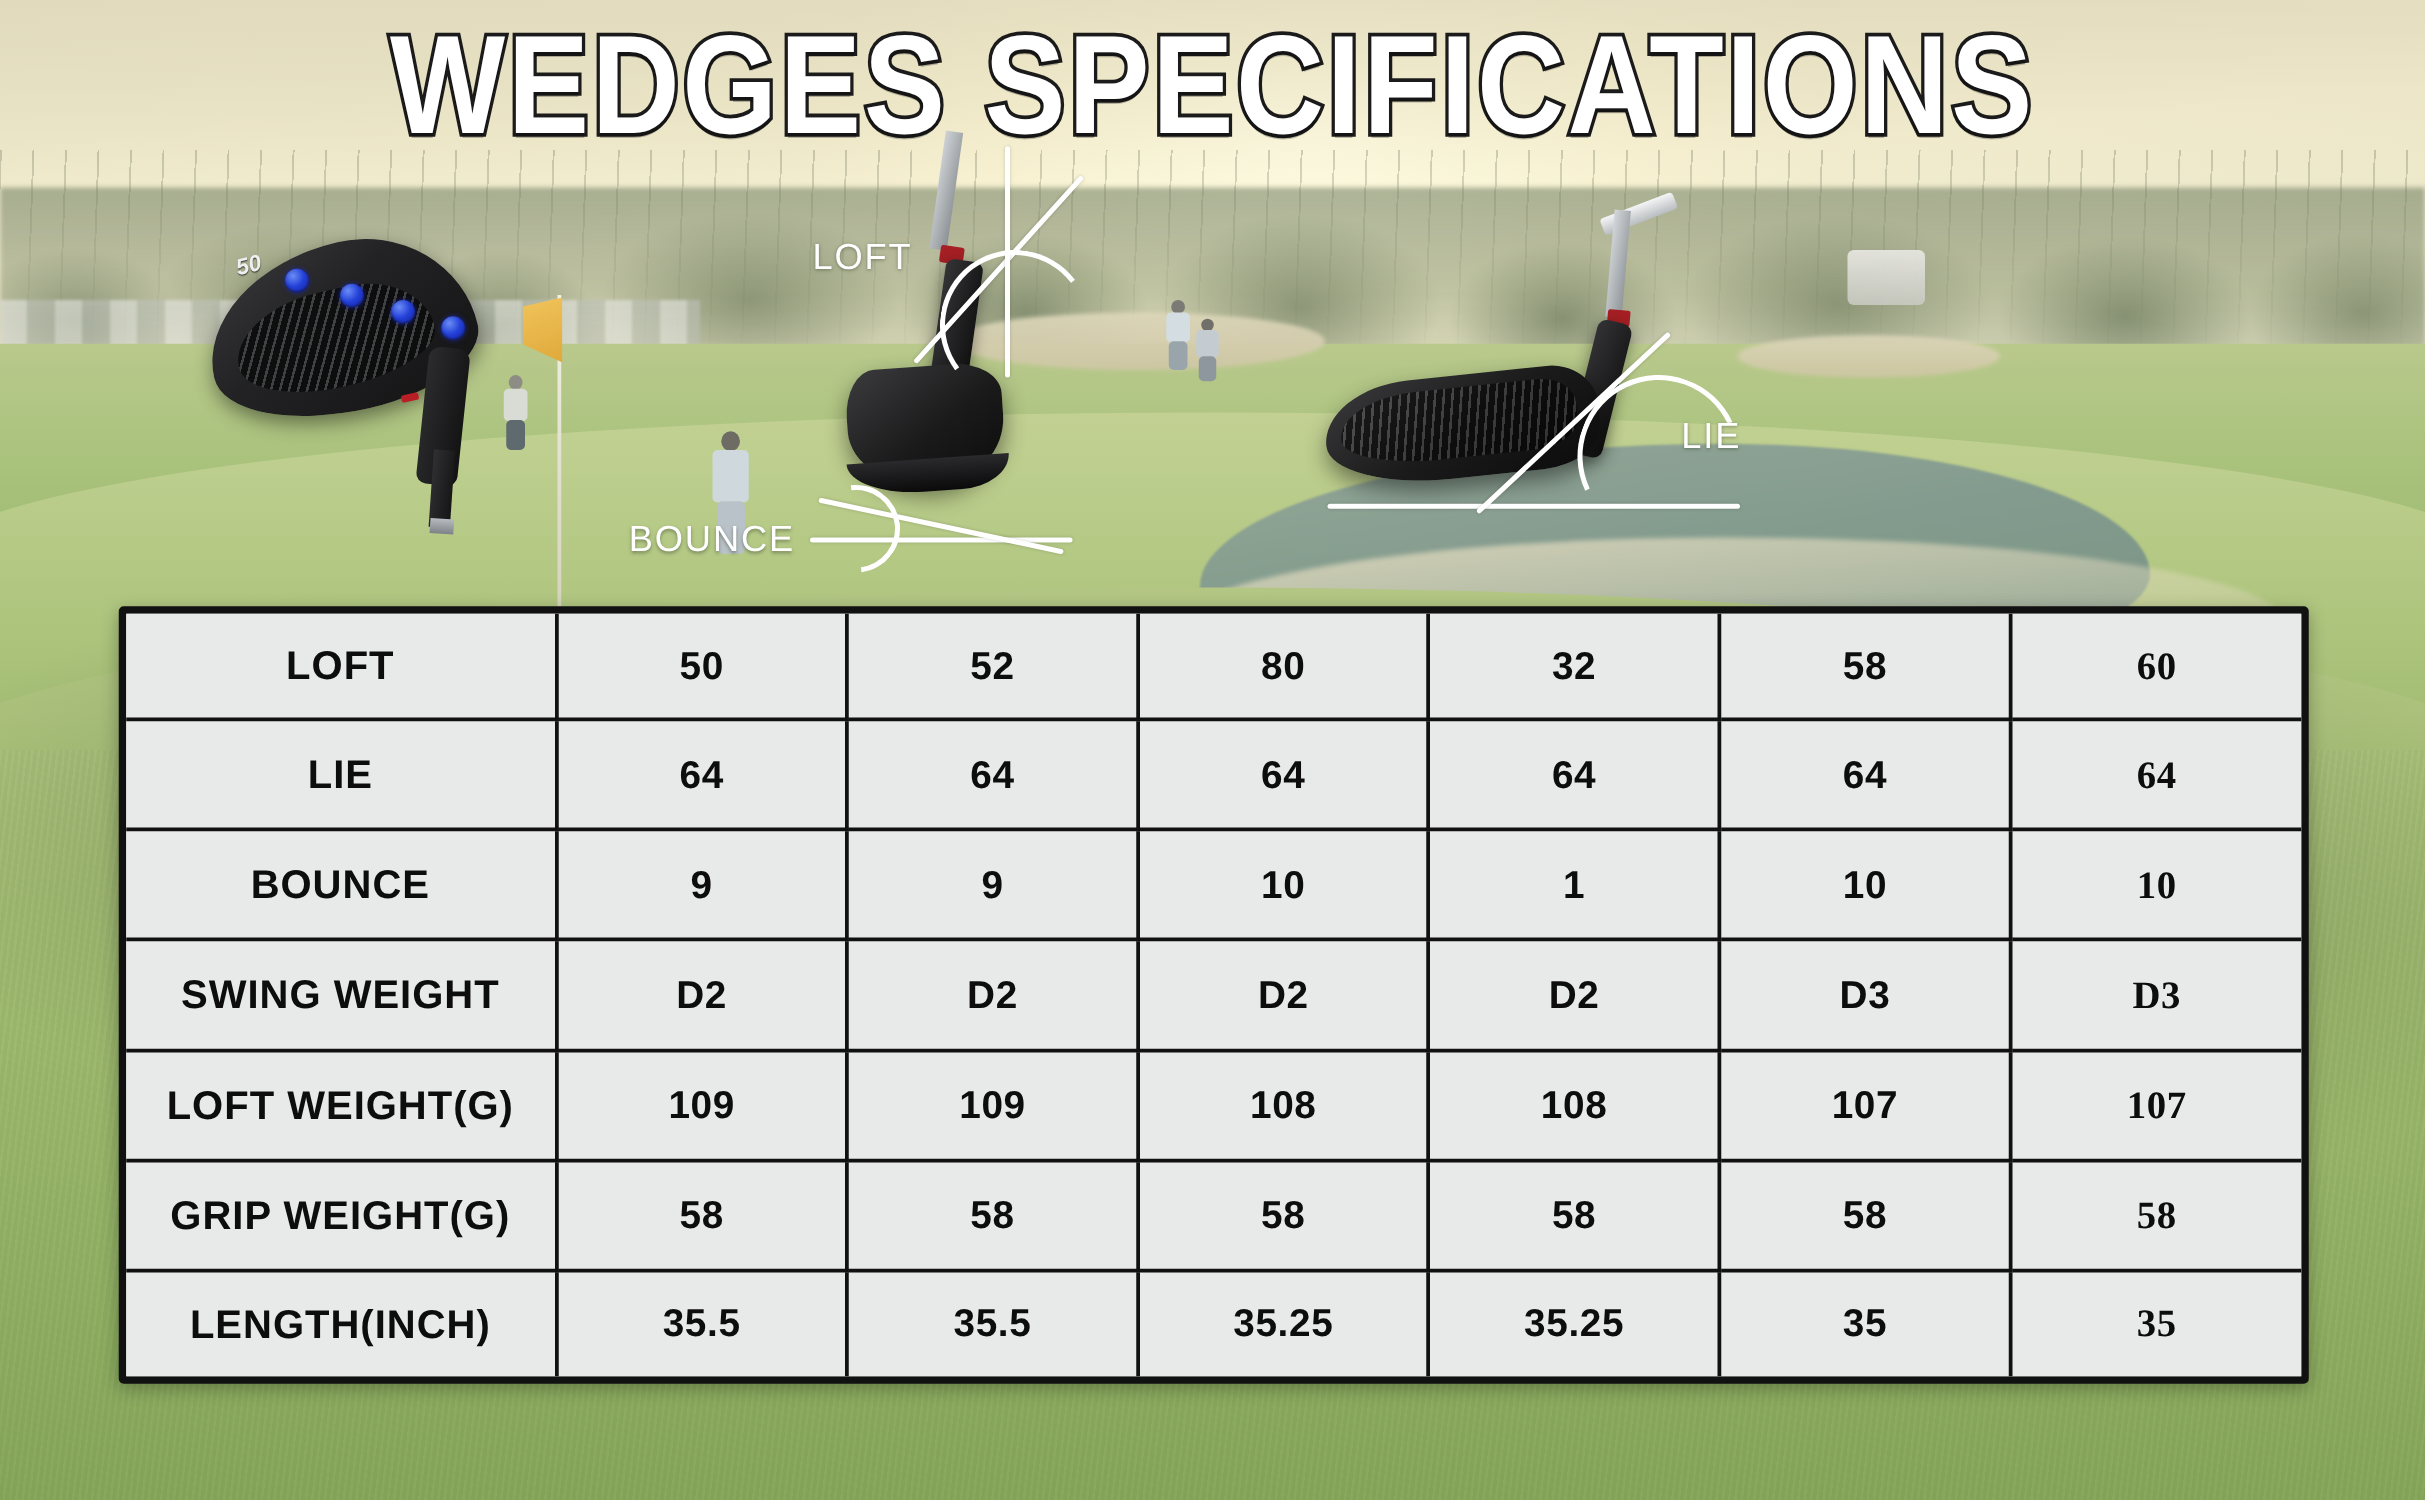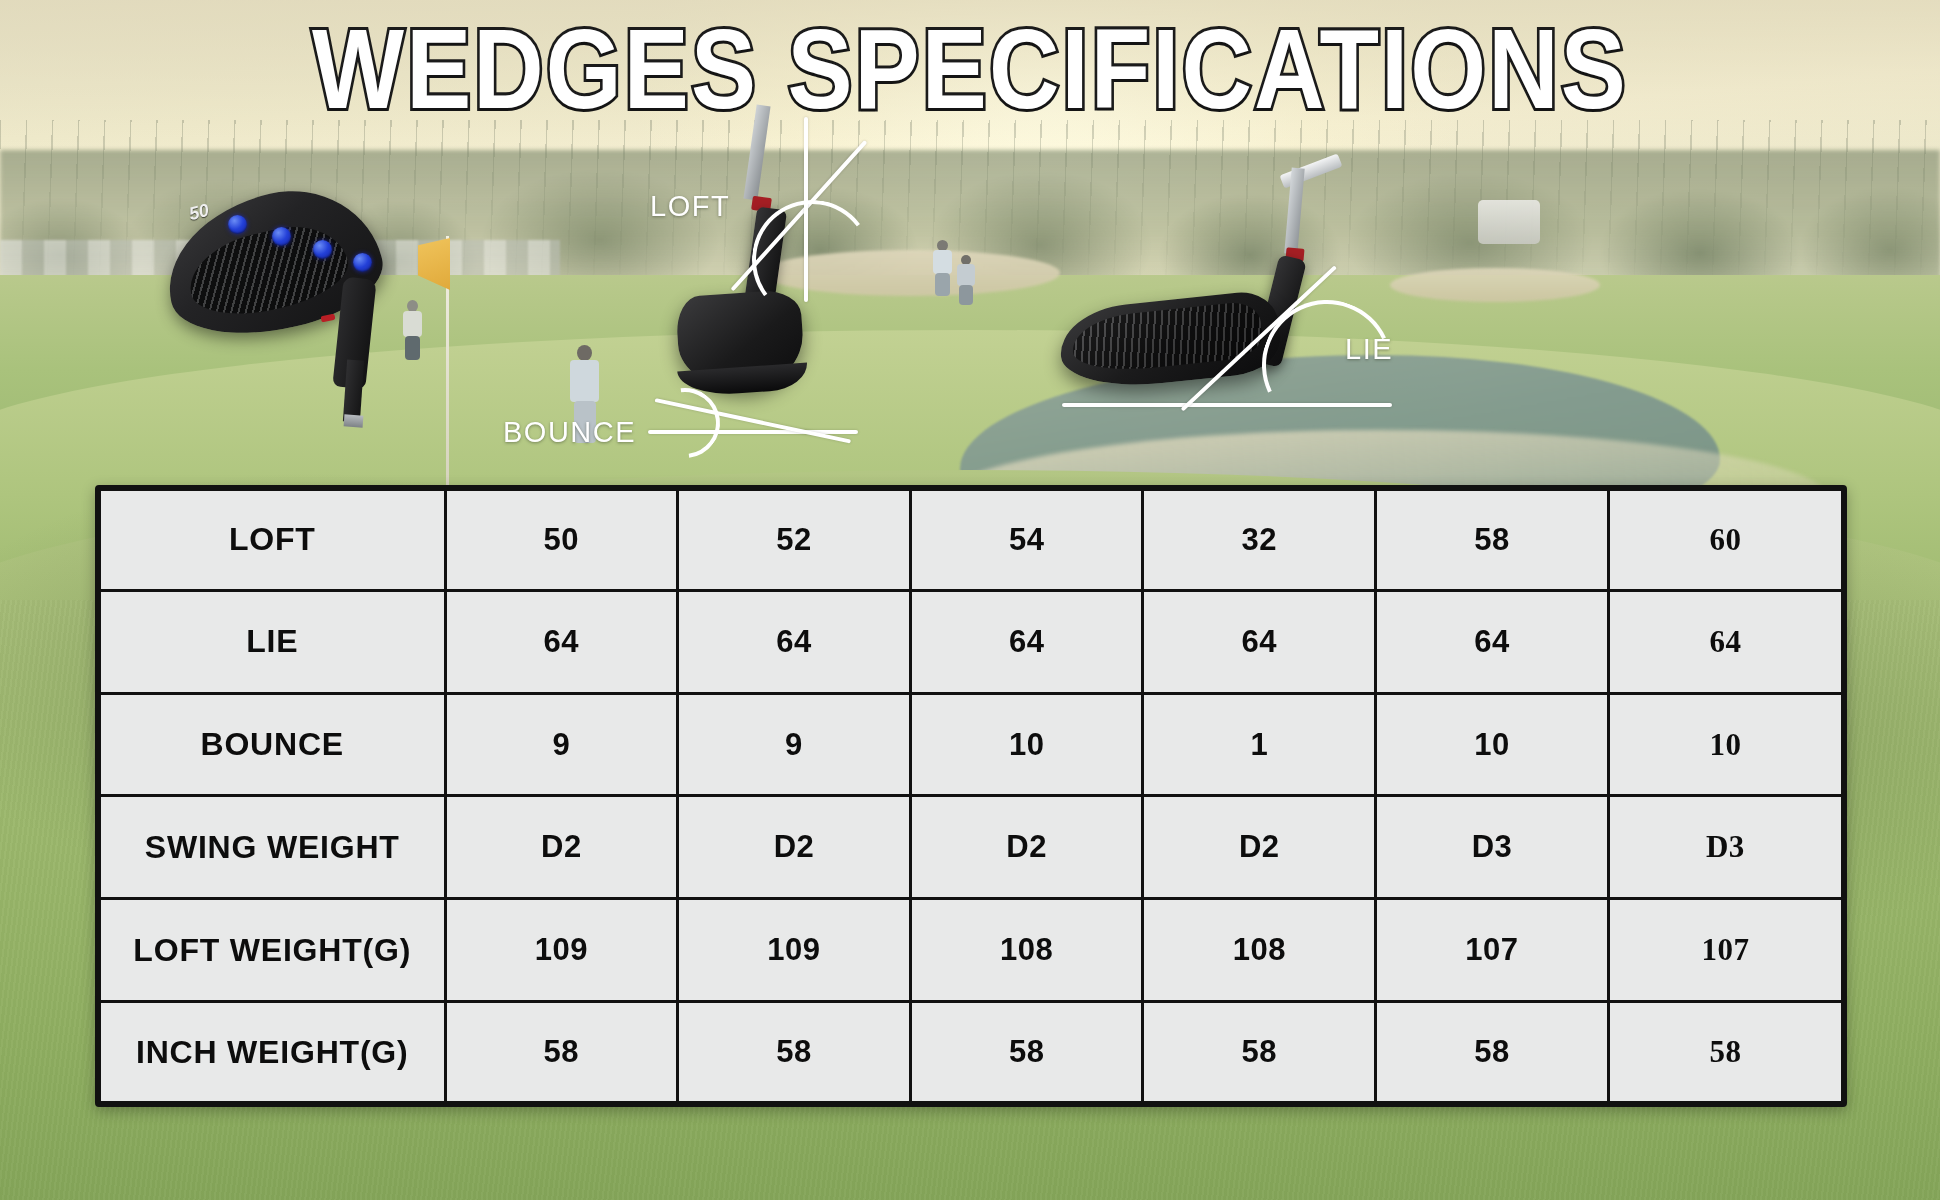--- a/index.html
+++ b/index.html
@@ -432,21 +432,21 @@
 <div class="diag-label" id="label-bounce">BOUNCE</div>
 <div class="diag-label" id="label-lie">LIE</div>
 
 <div id="spec-table-wrap">
   <table id="spec-table">
     <tbody id="spec-table-body">
         <tr>
           <td class="rowlabel">LOFT</td>
           <td>50</td>
           <td>52</td>
-          <td>54</td>
+          <td>80</td>
           <td>32</td>
           <td>58</td>
           <td>60</td>
         </tr>
         <tr>
           <td class="rowlabel">LIE</td>
           <td>64</td>
           <td>64</td>
           <td>64</td>
           <td>64</td>
@@ -474,23 +474,32 @@
         <tr>
           <td class="rowlabel">LOFT WEIGHT(G)</td>
           <td>109</td>
           <td>109</td>
           <td>108</td>
           <td>108</td>
           <td>107</td>
           <td>107</td>
         </tr>
         <tr>
-          <td class="rowlabel">INCH WEIGHT(G)</td>
-          <td>58</td>
-          <td>58</td>
-          <td>58</td>
-          <td>58</td>
-          <td>58</td>
-          <td>58</td>
+          <td class="rowlabel">GRIP WEIGHT(G)</td>
+          <td>58</td>
+          <td>58</td>
+          <td>58</td>
+          <td>58</td>
+          <td>58</td>
+          <td>58</td>
+        </tr>
+        <tr>
+          <td class="rowlabel">LENGTH(INCH)</td>
+          <td>35.5</td>
+          <td>35.5</td>
+          <td>35.25</td>
+          <td>35.25</td>
+          <td>35</td>
+          <td>35</td>
         </tr>
       </tbody>
   </table>
 </div>
 
 </body></html>

